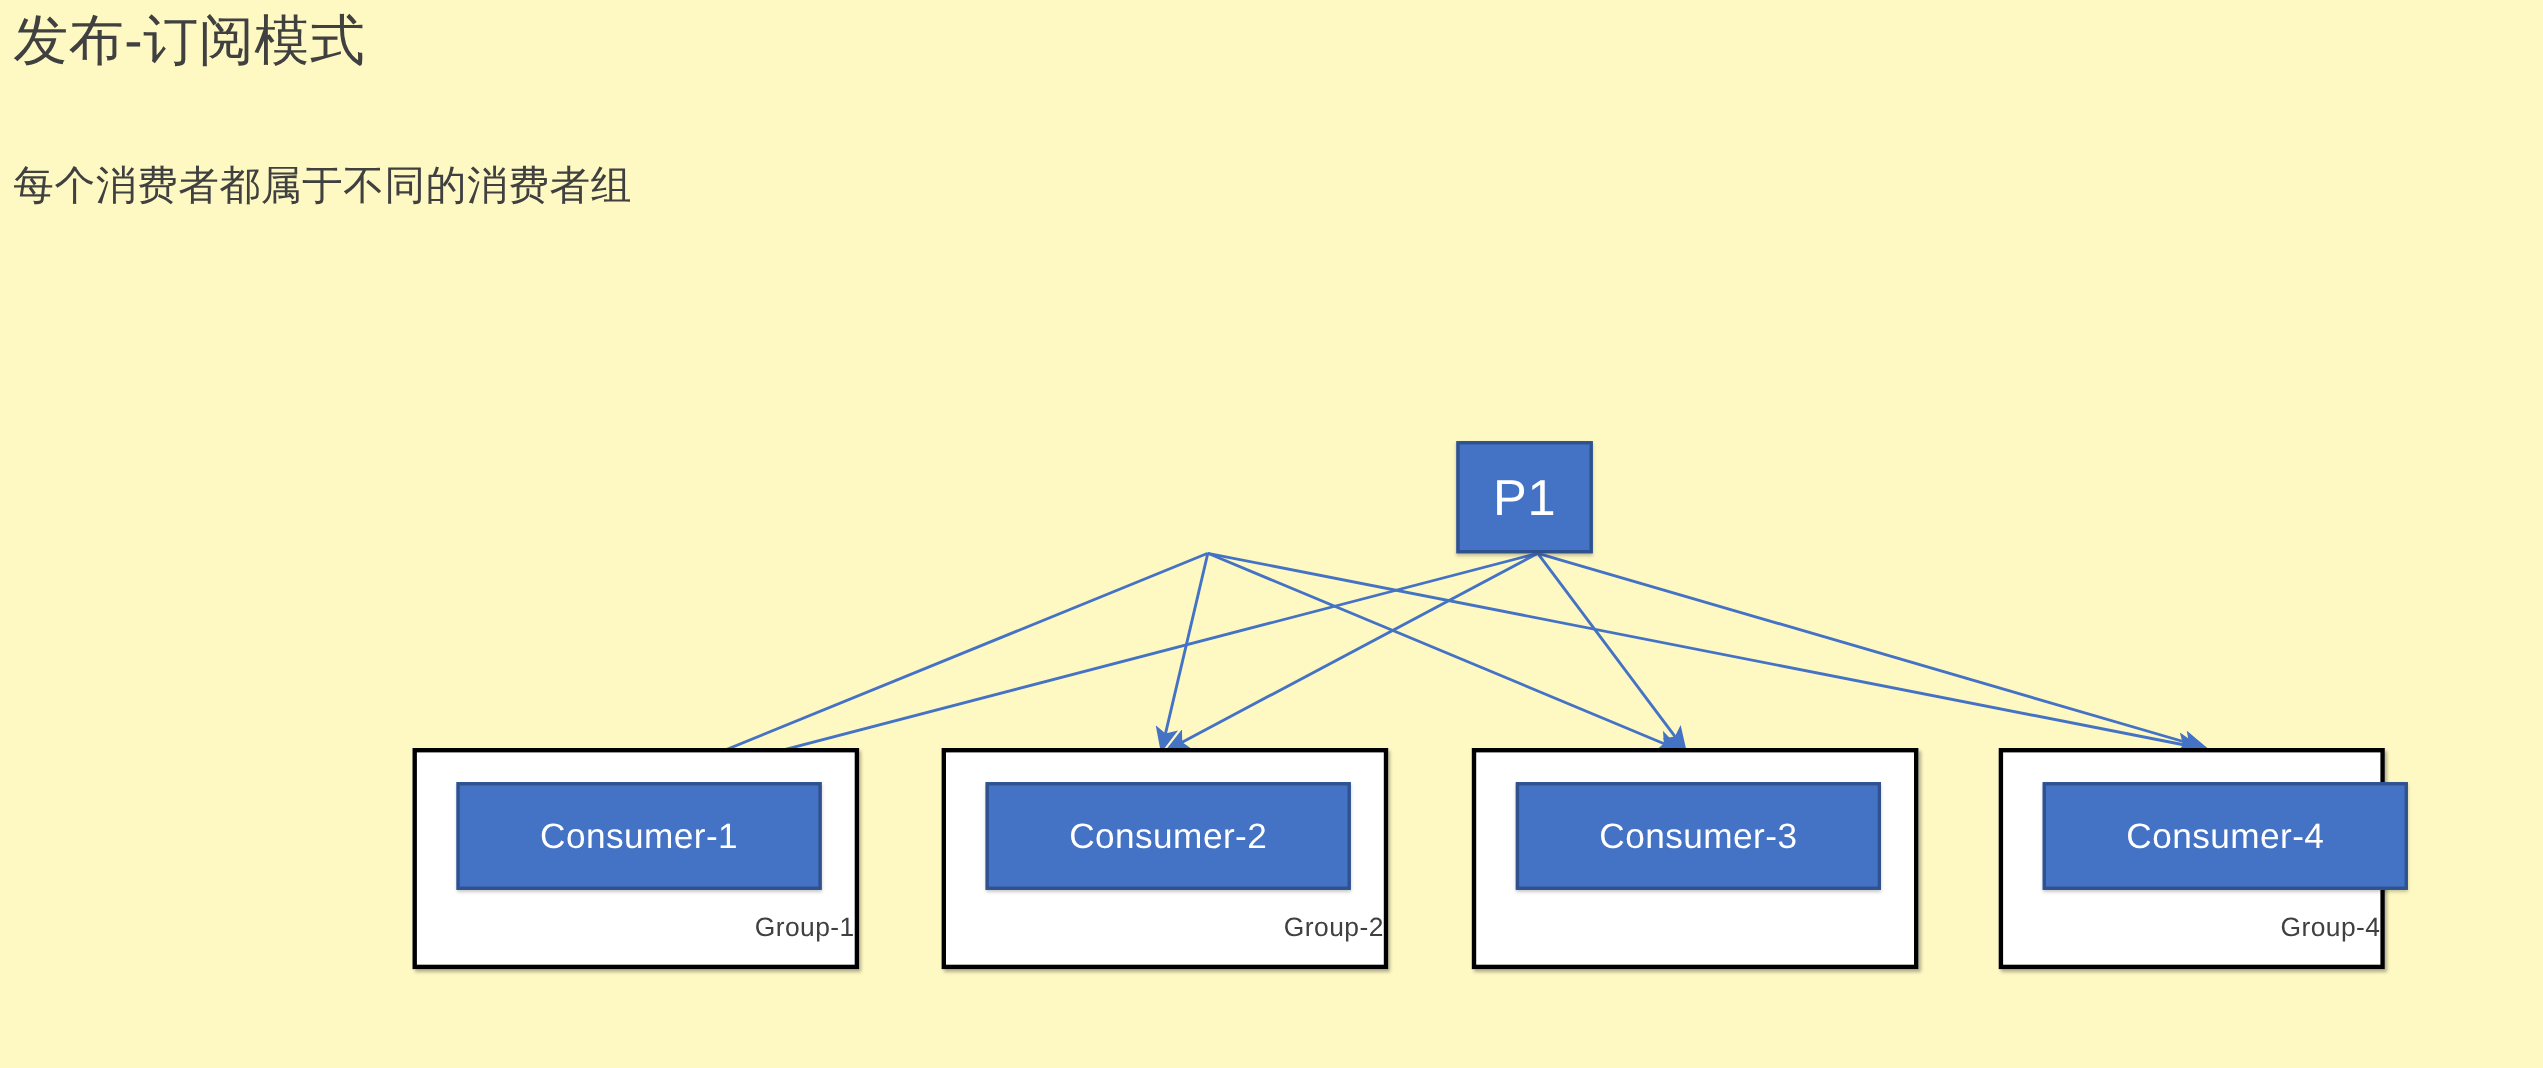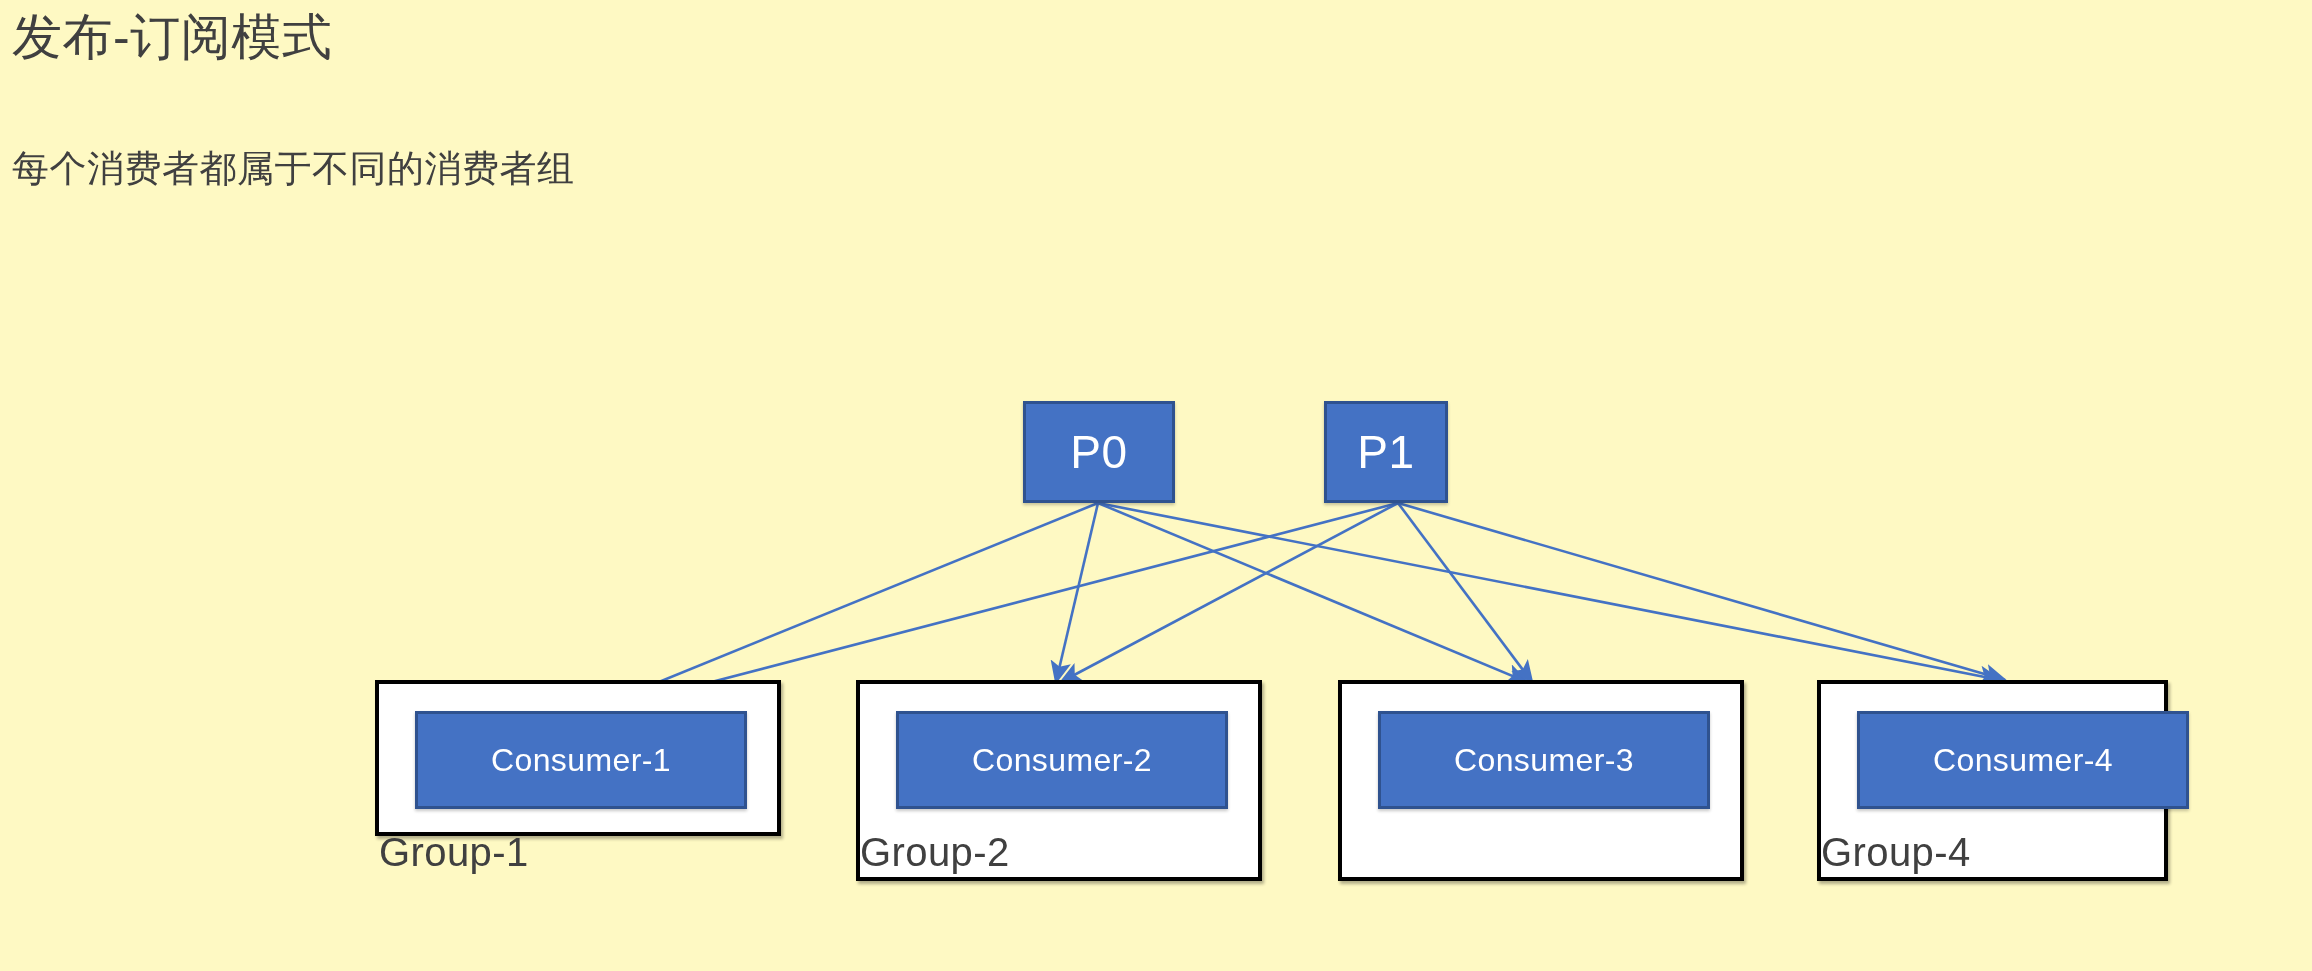--- a/index.html
+++ b/index.html
@@ -71,21 +71,21 @@
   #producer-p1 { left: 1324px; top: 401px; width: 124px; height: 102px; }
 
   
   .group-box {
     position: absolute;
     box-sizing: border-box;
     background: #ffffff;
     border: 4px solid #000000;
     box-shadow: 2px 3px 3px rgba(0,0,0,0.3);
   }
-  #group-box-1 { left: 375px;  top: 680px; width: 406px; height: 156px; }
+  #group-box-1 { left: 375px;  top: 680px; width: 406px; height: 201px; }
   #group-box-2 { left: 856px;  top: 680px; width: 406px; height: 201px; }
   #group-box-3 { left: 1338px; top: 680px; width: 406px; height: 201px; }
   #group-box-4 { left: 1817px; top: 680px; width: 351px; height: 201px; }
 
   .consumer-chip {
     position: absolute;
     left: 36px;
     top: 27px;
     width: 332px;
     height: 98px;
@@ -100,23 +100,23 @@
     line-height: 1;
     letter-spacing: 0.4px;
     box-shadow: 0 2px 3px rgba(0,0,0,0.22);
   }
 
   .group-label {
     position: absolute;
     left: 0;
     right: 0;
     top: 148px;
-    text-align: left;
+    text-align: right;
     color: #404040;
-    font-size: 40px;
+    font-size: 24px;
     line-height: 1;
     letter-spacing: 0.4px;
   }
 </style>
 </head>
 <body>
 
 <div id="stage">
 
   <div class="heading" id="title-line">发布-订阅模式</div>
@@ -134,23 +134,20 @@
       <line x1="1098" y1="503" x2="1056" y2="682"></line>
       <line x1="1098" y1="503" x2="1527" y2="682"></line>
       <line x1="1098" y1="503" x2="2000" y2="680"></line>
       <line x1="1398" y1="503" x2="604" y2="710"></line>
       <line x1="1398" y1="503" x2="1061" y2="682"></line>
       <line x1="1398" y1="503" x2="1532" y2="682"></line>
       <line x1="1398" y1="503" x2="2005" y2="680"></line>
     </g>
   </svg>
 
-  <div class="producer" id="producer-p0">
-    <span>P0</span>
-  </div>
 
   <div class="producer" id="producer-p1">
     <span>P1</span>
   </div>
 
   <div class="group-box" id="group-box-1">
     <div class="consumer-chip">
       <span>Consumer-1</span>
     </div>
     <div class="group-label">Group-1</div>

